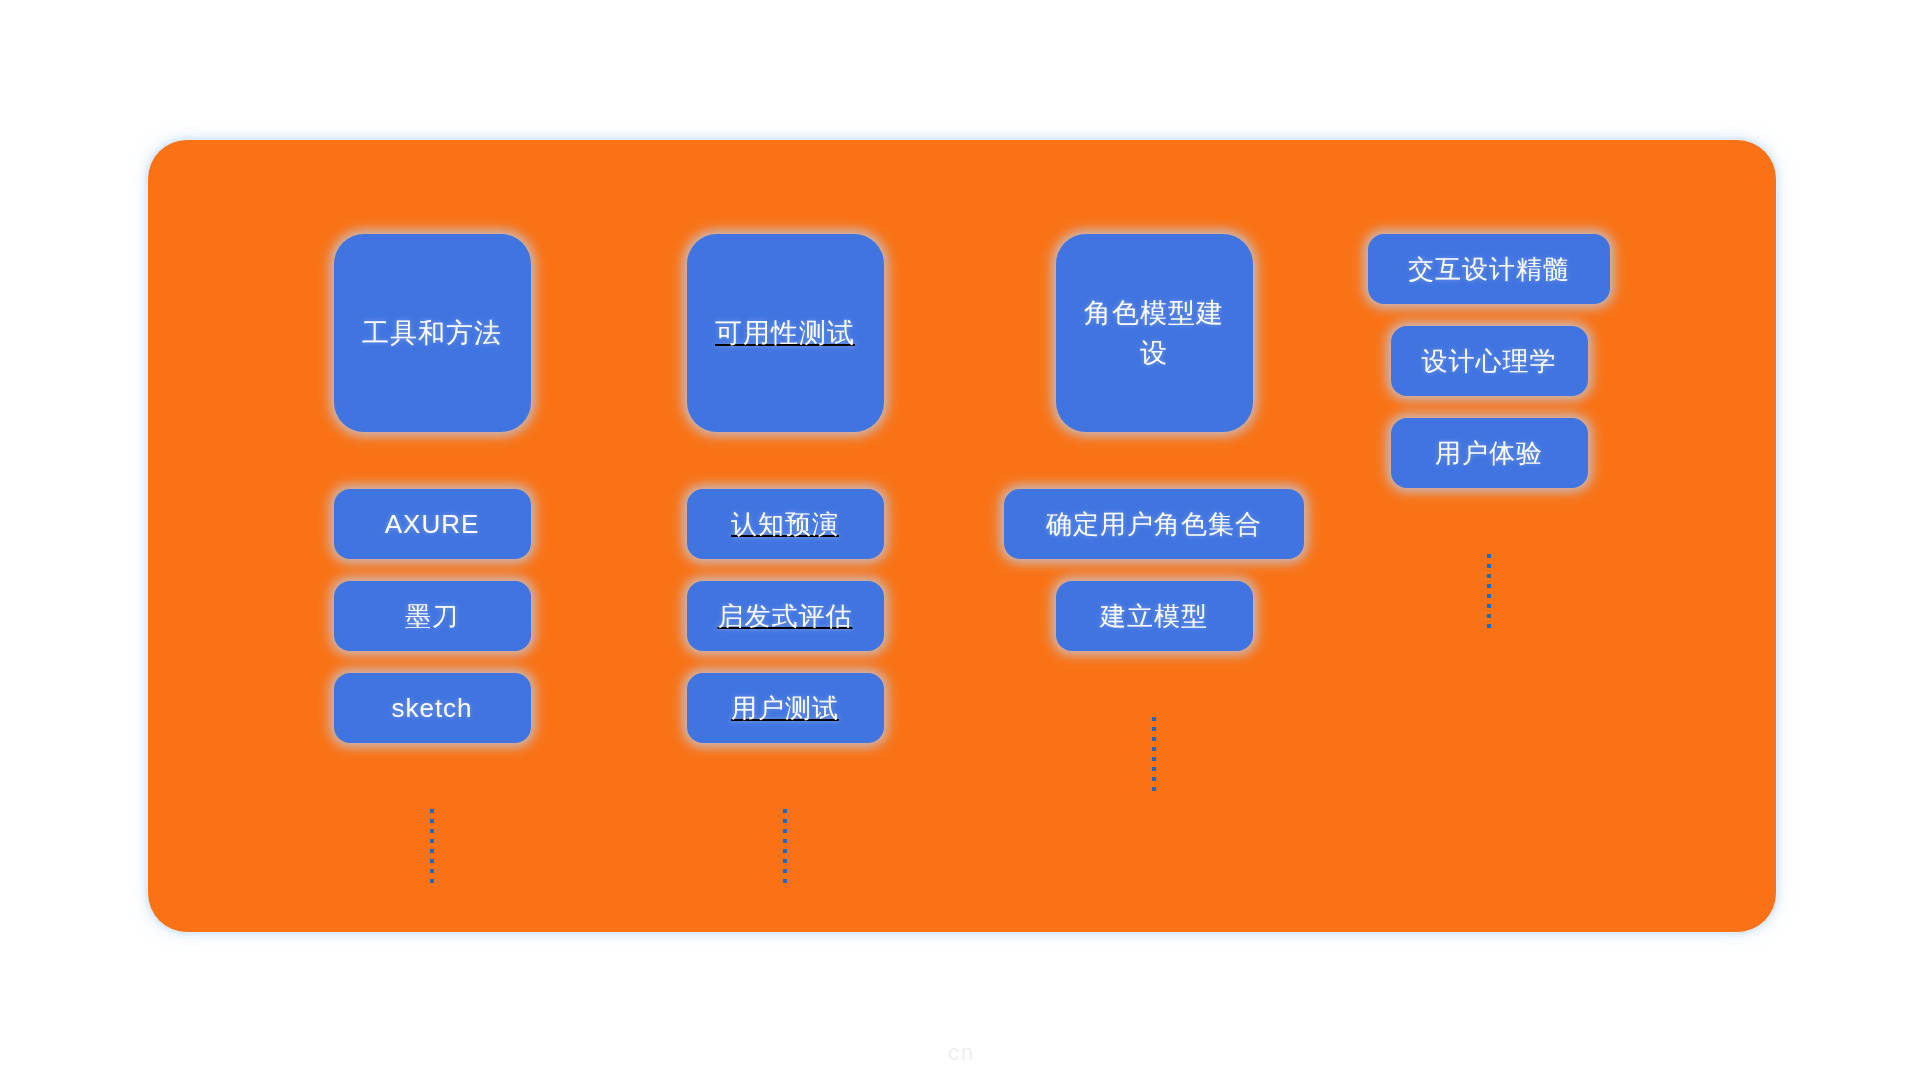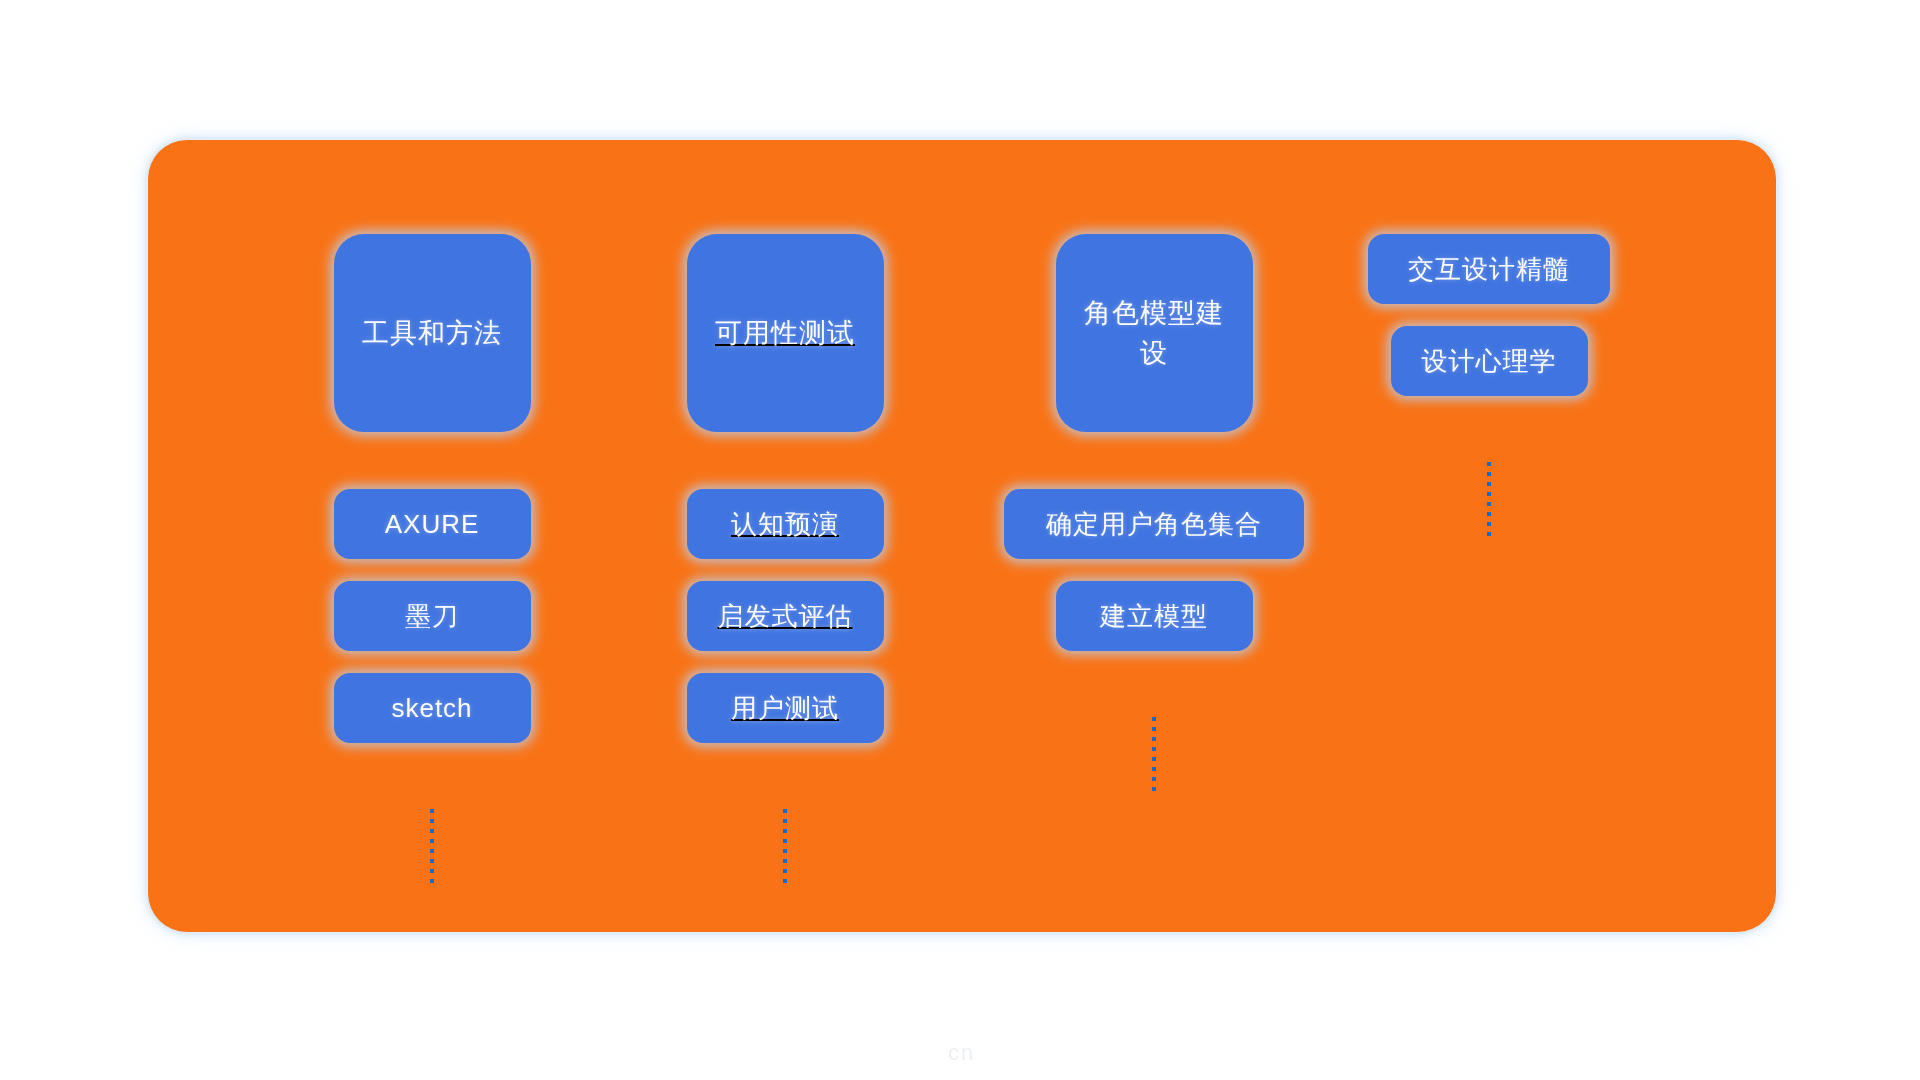--- a/index.html
+++ b/index.html
@@ -153,19 +153,22 @@
       <div class="dots"></div>
     </div>
 
     <div class="column c3">
       <div class="node item-node w242">
         <span>交互设计精髓</span>
       </div>
       <div class="node item-node">
         <span>设计心理学</span>
       </div>
+      <div class="node item-node">
+        <span>用户体验</span>
+      </div>
       <div class="dots"></div>
     </div>
 
   </div>
 
   <div class="watermark">cn</div>
 </div>
 
 </body></html>

